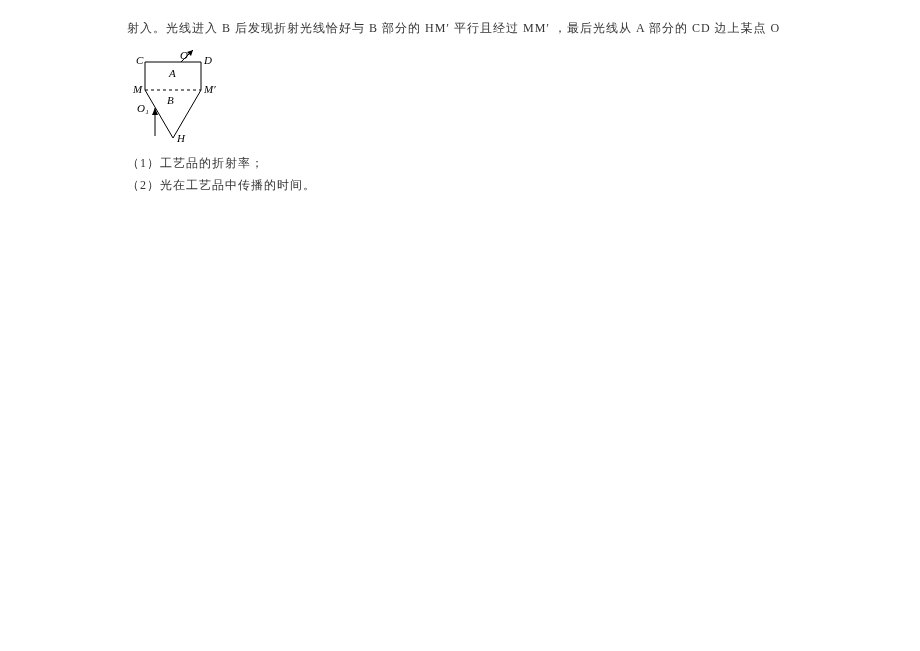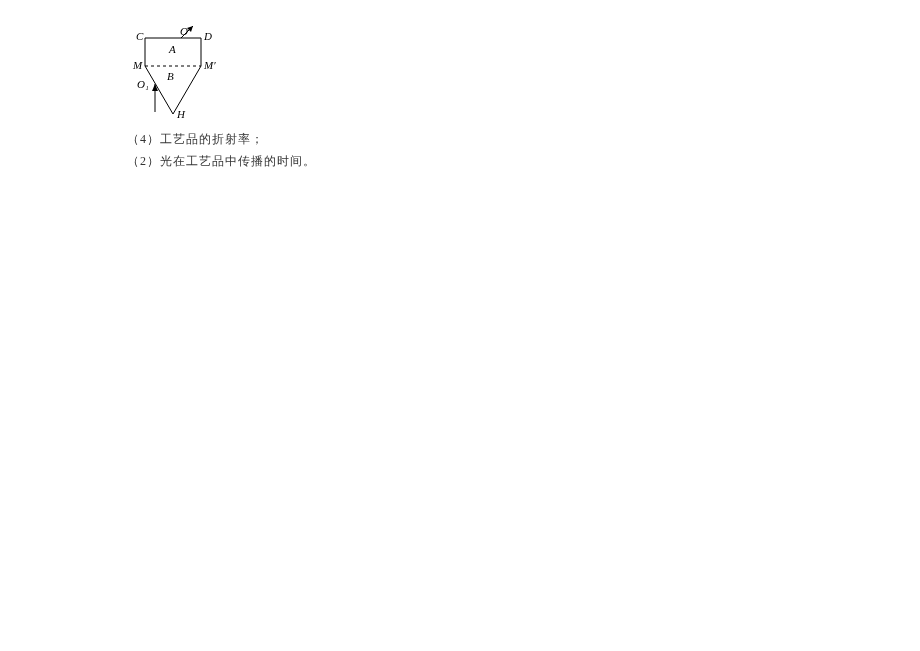--- a/index.html
+++ b/index.html
@@ -31,20 +31,21 @@
   }
   svg {
     display: block;
   }
 </style>
 </head>
 <body>
 
 <div class="page">
 
+  <div class="line">射入。光线进入 B 后发现折射光线恰好与 B 部分的 HM′ 平行且经过 MM′ ，最后光线从 A 部分的 CD 边上某点 O</div>
 
   <div class="figure">
     <svg width="110" height="100" viewBox="0 0 110 100">
 
       <g stroke="#000" stroke-width="1" fill="none">
 
         <line x1="20" y1="14" x2="76" y2="14"></line>
         <line x1="76" y1="14" x2="76" y2="42"></line>
         <line x1="20" y1="14" x2="20" y2="42"></line>
 
@@ -66,16 +67,16 @@
         <text x="44" y="29">A</text>
         <text x="8" y="45">M</text>
         <text x="79" y="45">M′</text>
         <text x="42" y="56">B</text>
         <text x="12" y="64">O₁</text>
         <text x="52" y="94">H</text>
       </g>
     </svg>
   </div>
 
-  <div class="q-line">（4）工艺品的折射率；</div>
+  <div class="q-line">（1）工艺品的折射率；</div>
   <div class="q-line">（2）光在工艺品中传播的时间。</div>
 
 </div>
 
 </body></html>

